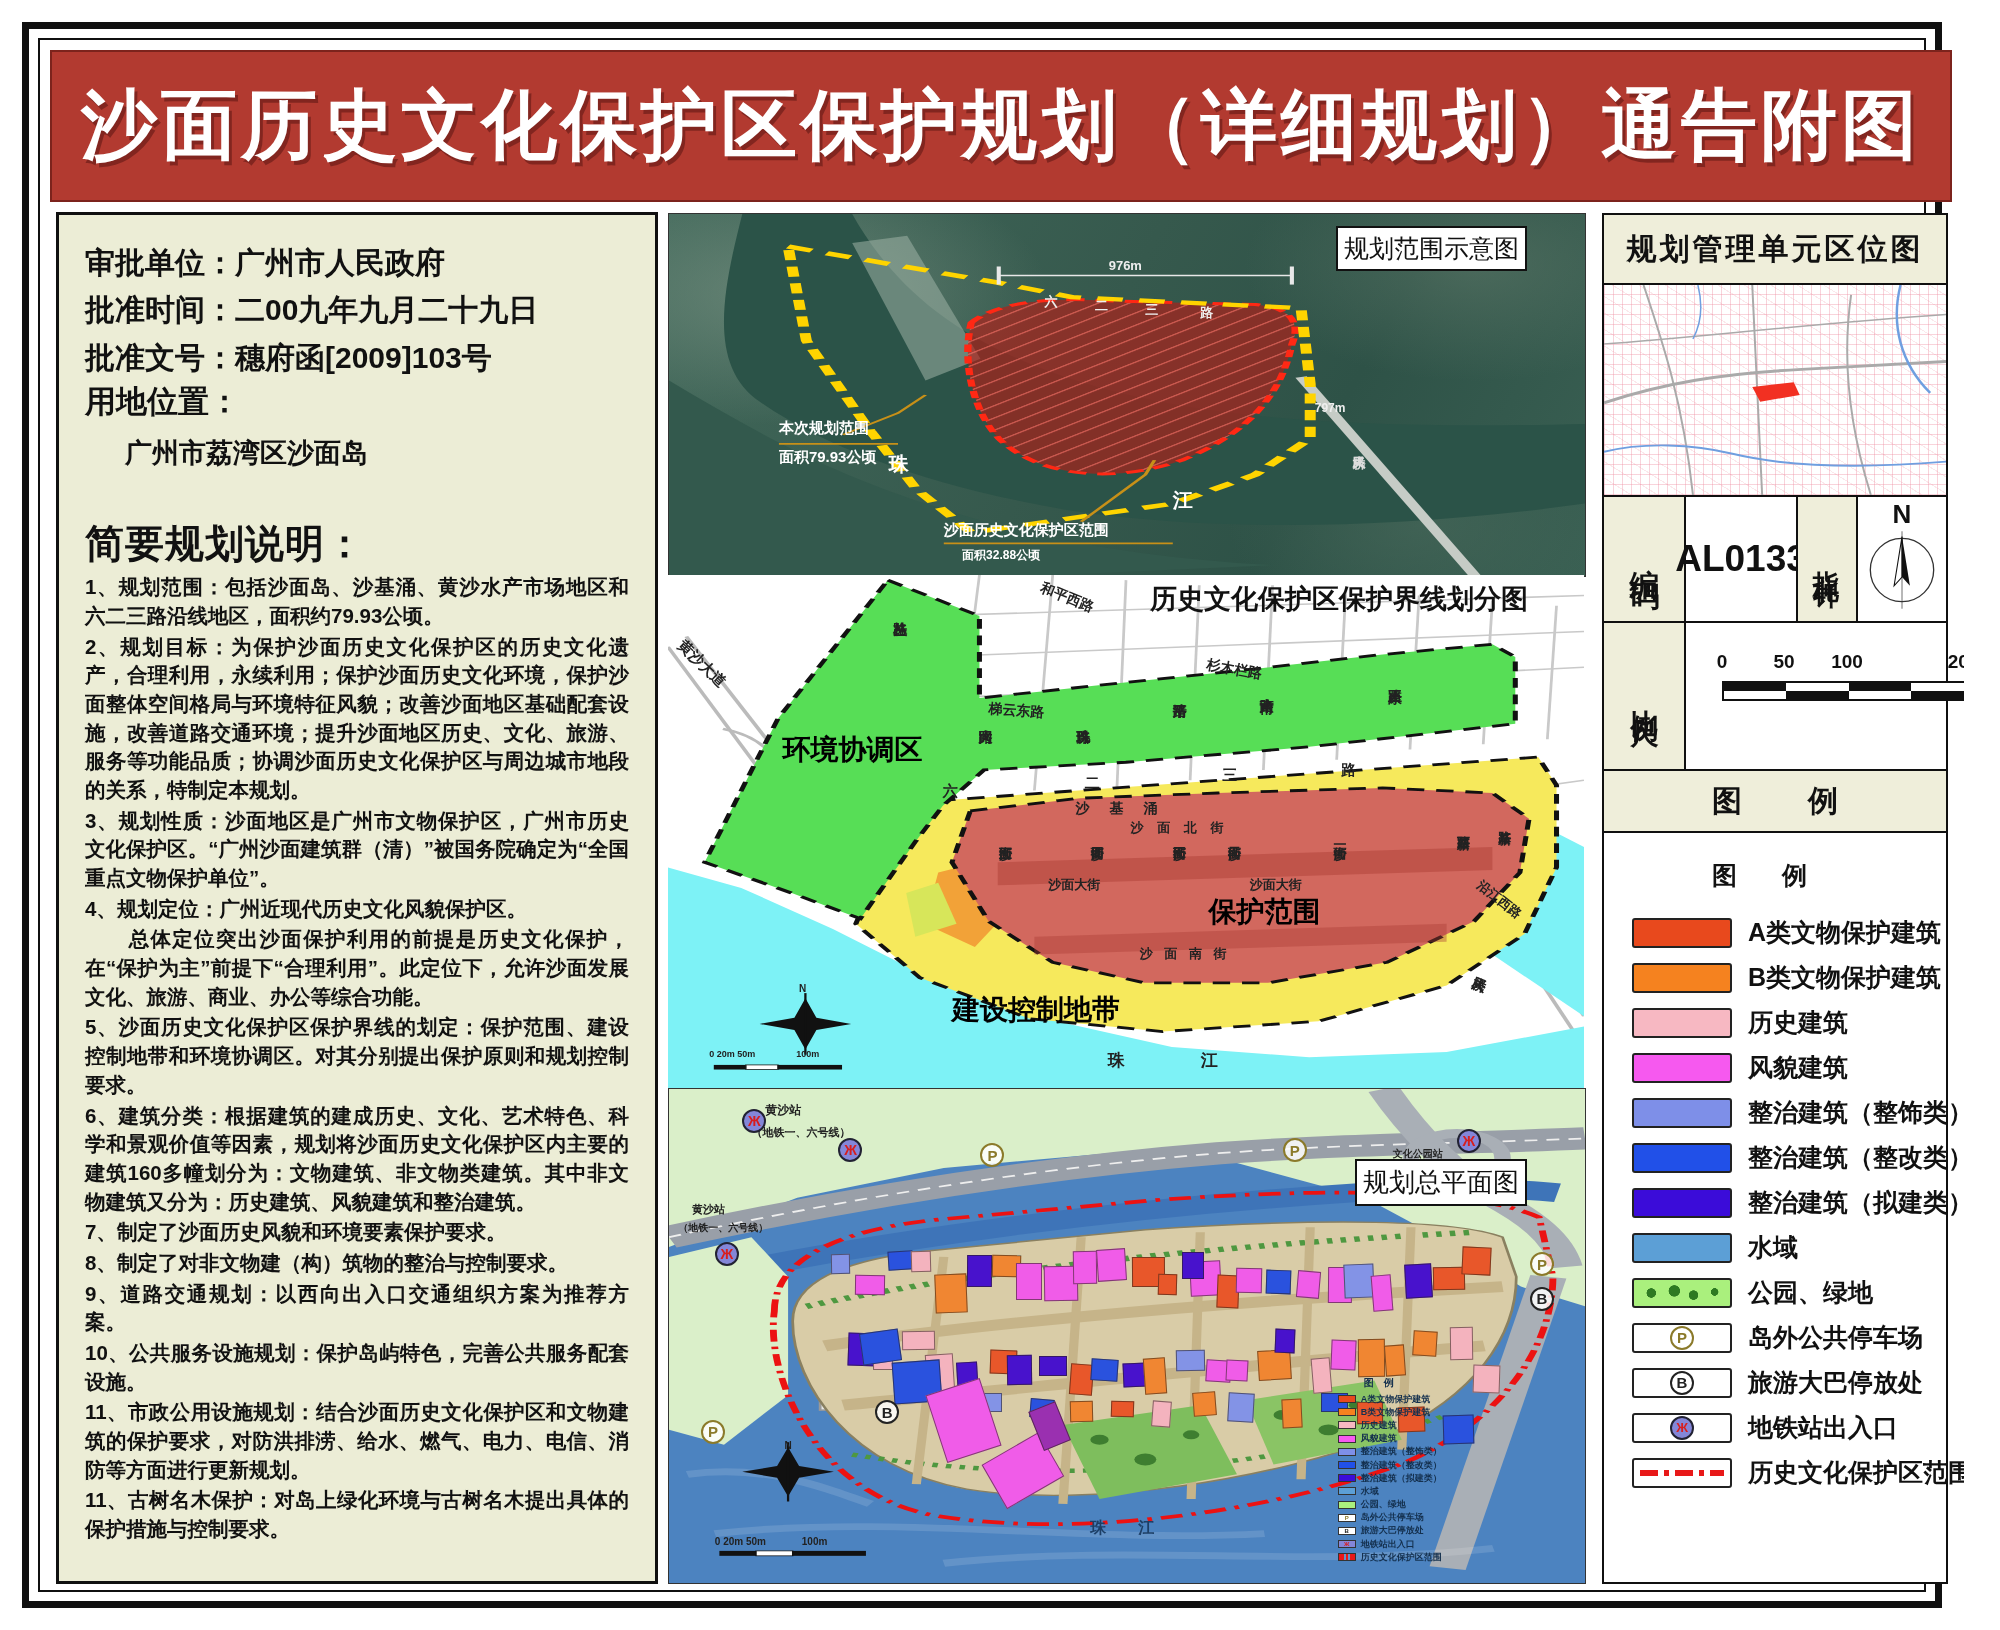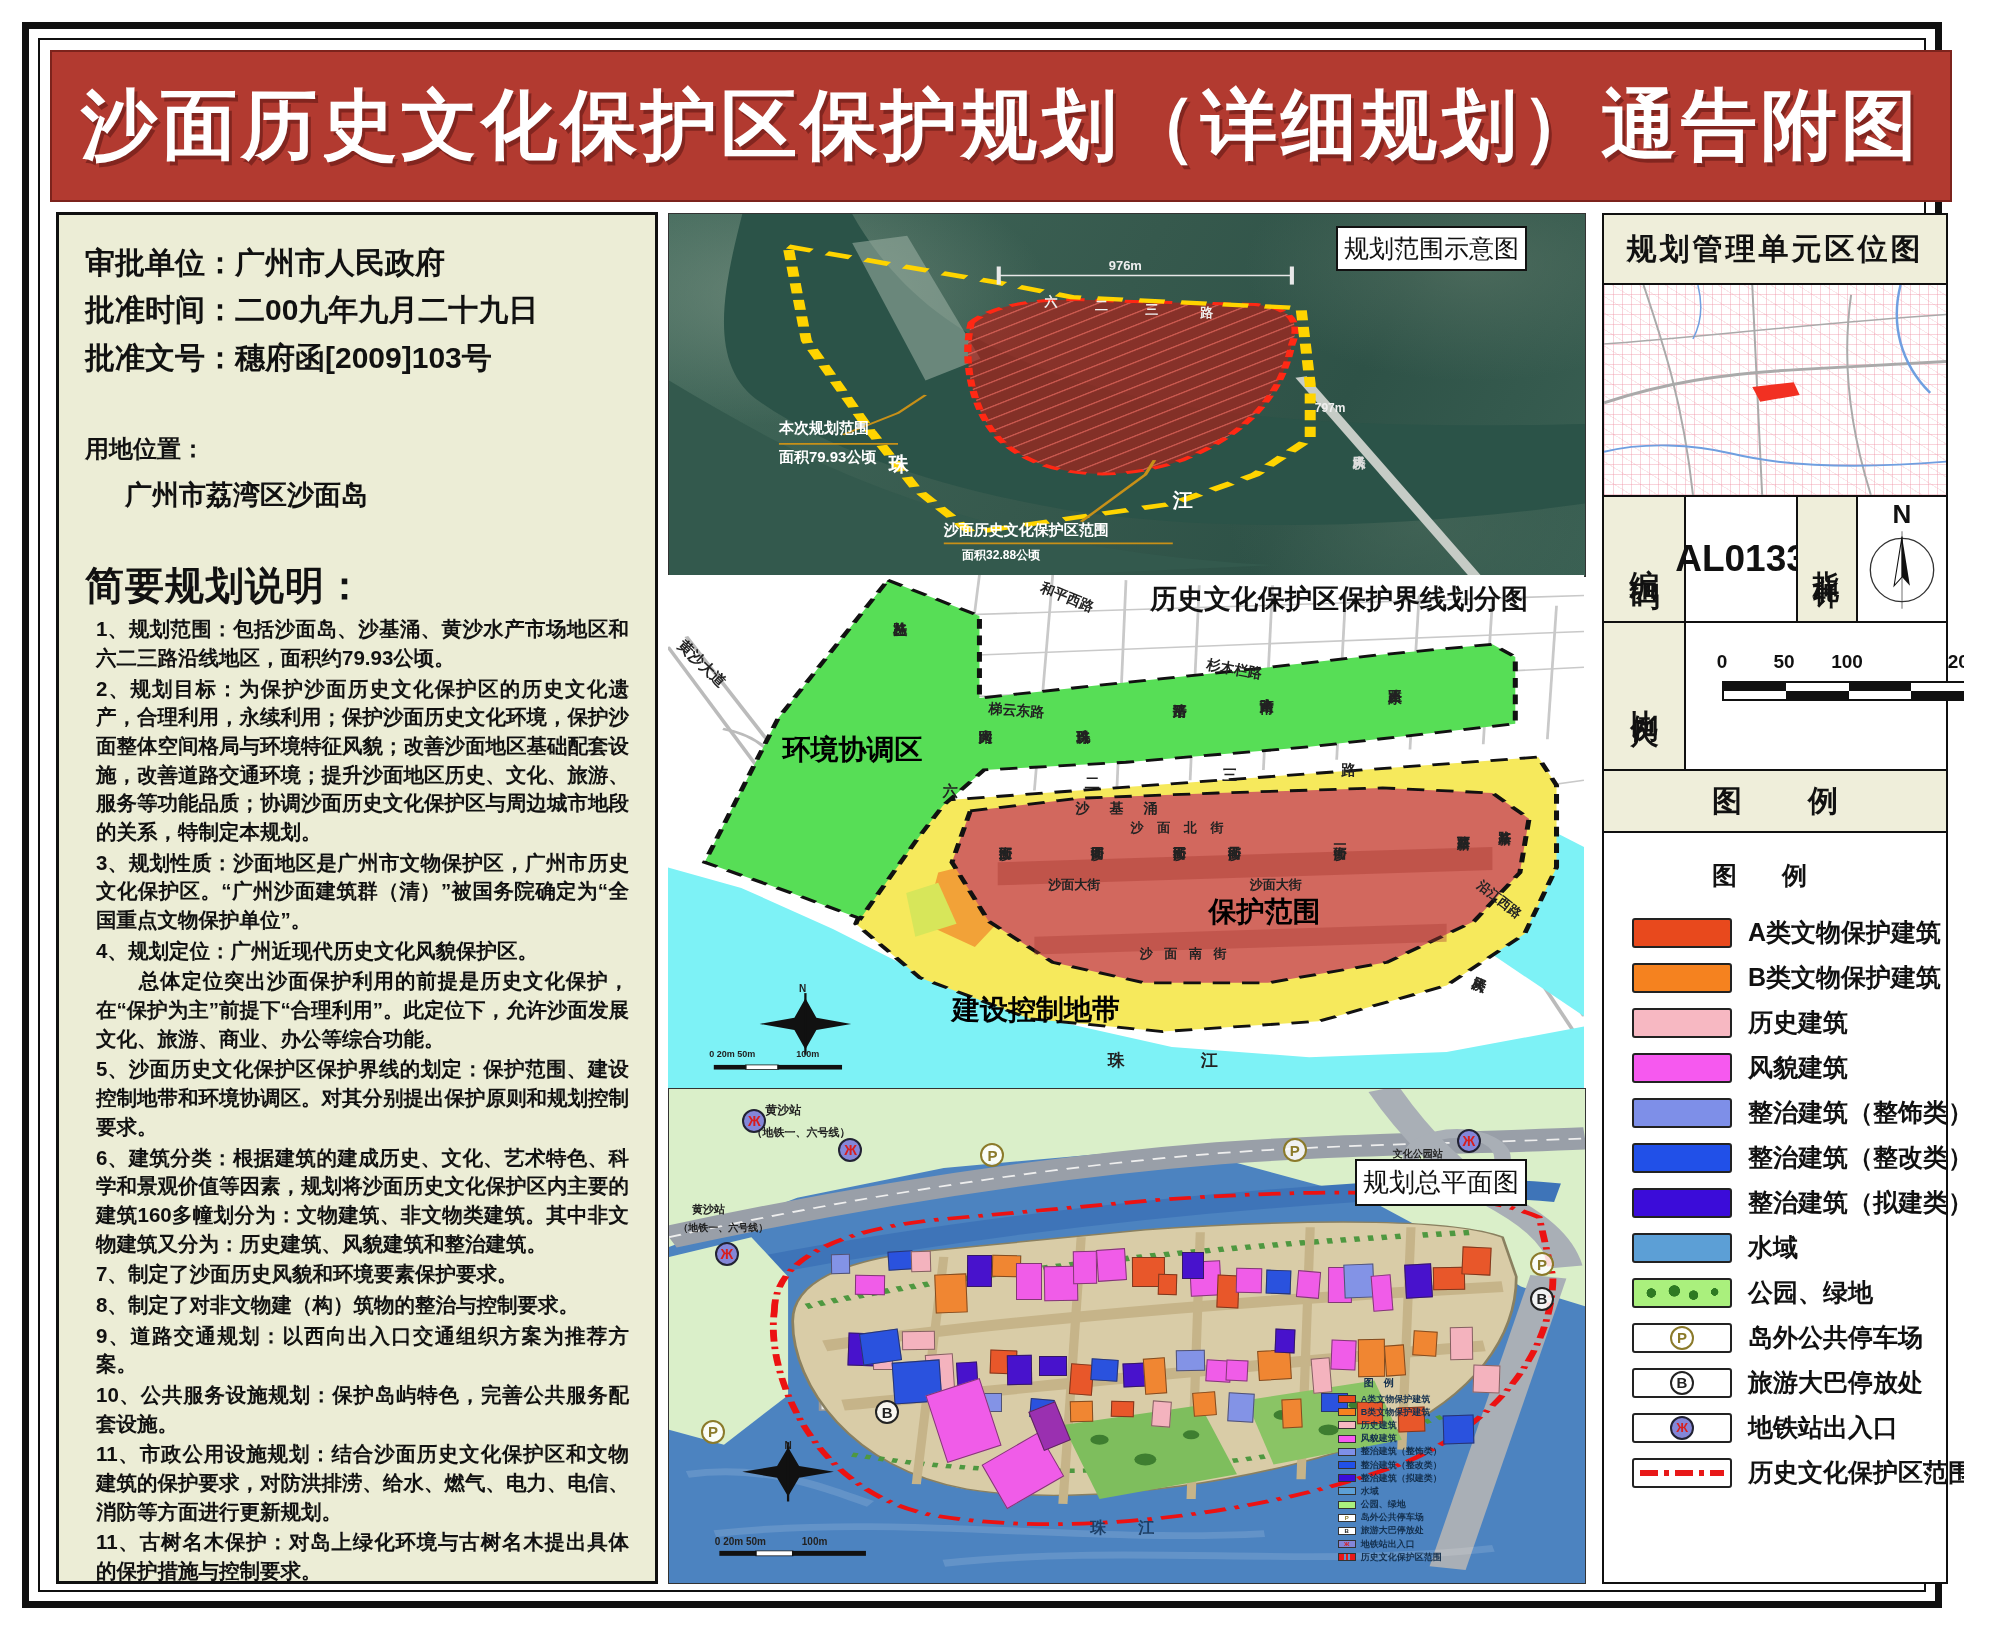--- a/index.html
+++ b/index.html
@@ -11,24 +11,24 @@
   
   .banner{position:absolute;left:50px;top:50px;width:1898px;height:148px;background:#b23a30;
           border:2px solid #7c231c;display:flex;align-items:center;justify-content:center;}
   .banner h1{margin:0;font-size:76px;font-weight:900;color:#fff;letter-spacing:4px;
              text-shadow:3px 4px 0 rgba(40,0,0,.35);white-space:nowrap;}
 
   
   .left-panel{position:absolute;left:56px;top:212px;width:602px;height:1372px;background:#ecedd6;
               border:3px solid #101010;box-sizing:border-box;padding:24px 26px;overflow:hidden;}
   .appr-row{font-size:30px;font-weight:800;line-height:1.58;white-space:nowrap;}
-  .loc-heading{margin-top:52px;font-size:24px;font-weight:900;}
+  .loc-heading{font-size:31px;font-weight:900;}
   .loc-value{margin-top:12px;font-size:27px;font-weight:700;padding-left:40px;}
   .sum-heading{margin-top:46px;font-size:39px;font-weight:900;letter-spacing:1px;}
-  .sum-p{margin:2px 0 0 11px;font-size:20.5px;line-height:1.4;text-align:justify;font-weight:600;}
+  .sum-p{margin:2px 0 0 0;font-size:20.5px;line-height:1.4;text-align:justify;font-weight:600;}
 
   
   .mapbox{position:absolute;left:668px;width:916px;overflow:hidden;}
   #map1{top:213px;height:362px;border:1px solid #333;
     background:
       radial-gradient(42% 52% at 12% 22%, rgba(150,168,152,.45), rgba(0,0,0,0) 70%),
       radial-gradient(36% 46% at 88% 14%, rgba(96,122,106,.55), rgba(0,0,0,0) 70%),
       radial-gradient(30% 40% at 82% 86%, rgba(72,104,90,.6), rgba(0,0,0,0) 70%),
       linear-gradient(118deg,#41685a,#36594d 45%,#2e5247 70%,#3a6053);}
   #map2{top:575px;height:513px;background:#fff;}

